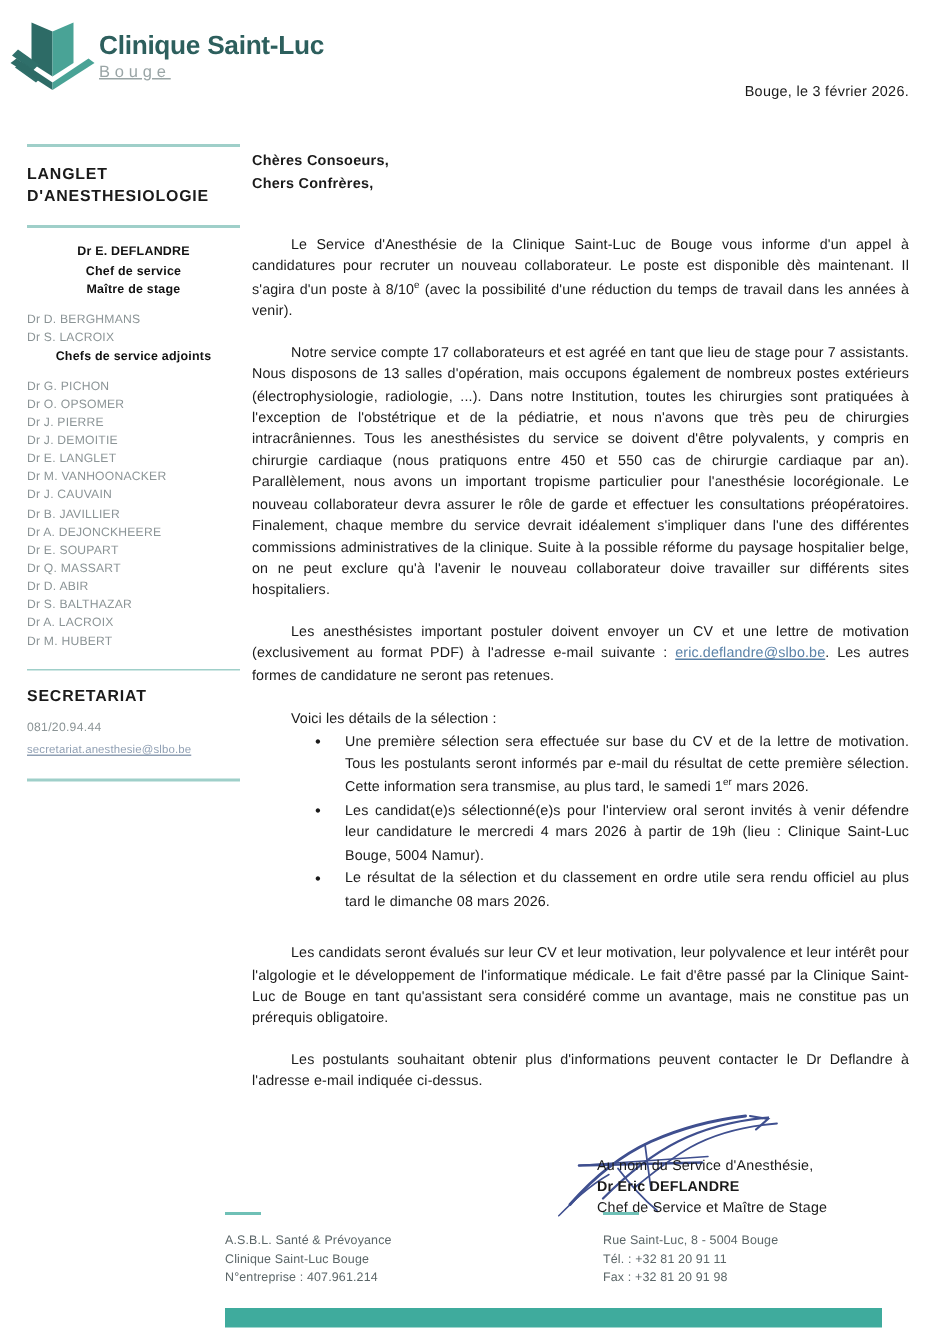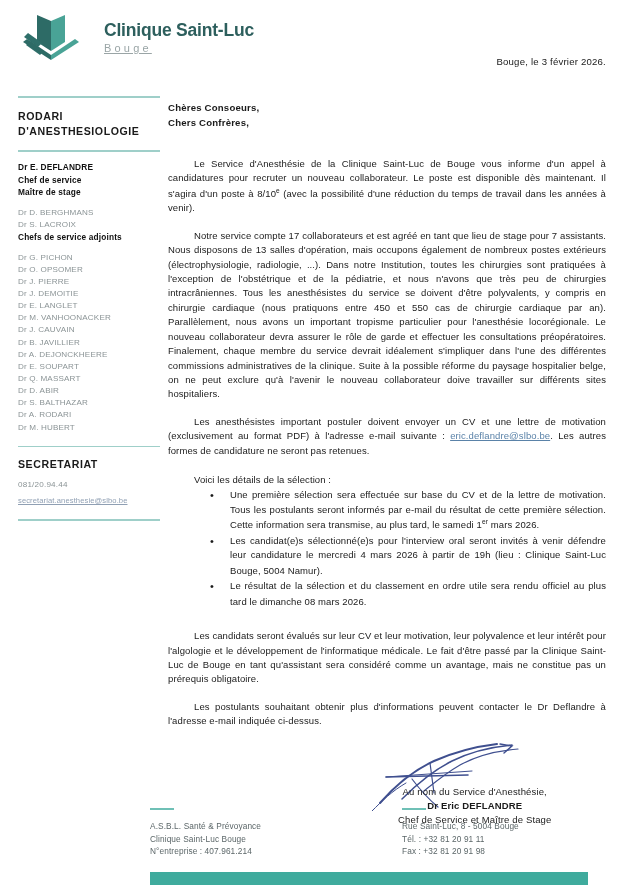--- a/index.html
+++ b/index.html
@@ -10,23 +10,23 @@
     background: #ffffff;
     font-family: "Liberation Sans", sans-serif;
     color: #1a1a1a;
     position: relative;
     overflow: hidden;
   }
 
   
   .header {
     position: absolute;
-    top: 6px; left: 20px;
+    top: 6px; left: 4px;
     width: 340px; height: 62px;
-    display: flex; align-items: center; gap: 22px;
+    display: flex; align-items: center; gap: 0;
   }
   .logo-mark { width: 62px; height: 52px; flex: 0 0 62px; }
   .logo-text { display: flex; flex-direction: column; justify-content: center; padding-top: 2px; }
   .logo-title {
     font-size: 17.5px; font-weight: bold; color: #2d5f5d;
     letter-spacing: -0.2px; line-height: 1.05;
   }
   .logo-sub {
     font-size: 11px; color: #9aa5a6; letter-spacing: 3.2px;
     line-height: 1.3; margin-top: 1px; text-decoration: underline;
@@ -40,21 +40,21 @@
   }
   .side-rule { height: 1.6px; background: #9fcfc9; margin: 0 0 0 0; }
   .side-rule.top { margin-bottom: 11px; }
   .side-title {
     font-size: 10.6px; font-weight: bold; color: #1a1a1a;
     letter-spacing: 0.55px; line-height: 1.45; margin-bottom: 11px;
   }
   .side-block { padding-top: 9px; }
   .side-bold {
     font-size: 8.3px; font-weight: bold; color: #111;
-    line-height: 1.52; letter-spacing: 0.15px;
+    line-height: 1.52; letter-spacing: 0.15px; text-align: center;
   }
   .side-name {
     font-size: 8.1px; color: #8b9496; line-height: 1.50;
     letter-spacing: 0.15px;
   }
   .side-gap { height: 8px; }
   .side-sec-title {
     font-size: 10.6px; font-weight: bold; color: #1a1a1a;
     letter-spacing: 0.55px; margin: 11px 0 10px 0;
   }
@@ -101,22 +101,22 @@
     font-size: 11px; color: #1a1a1a;
   }
   sup { font-size: 6.6px; vertical-align: super; }
 
   
   .sig-wrap {
     position: relative; height: 86px; margin-top: 18px;
   }
   .sig-svg { position: absolute; right: 54px; top: -6px; }
   .sig-block {
-    position: absolute; left: 230px; top: 38px;
-    font-size: 9.5px; line-height: 1.5; color: #1a1a1a; letter-spacing: .15px; text-align: center;
+    position: absolute; left: 230px; top: 24px;
+    font-size: 9.5px; line-height: 1.5; color: #1a1a1a; letter-spacing: .15px;
   }
   .sig-block .bold { font-weight: bold; }
 
   
   .footer {
     position: absolute; left: 150px; top: 808px; width: 440px;
   }
   .foot-cols { display: flex; gap: 82px; }
   .foot-col { width: 170px; }
   .foot-dash { width: 24px; height: 2.2px; background: #6fc0b6; margin-bottom: 10px; }
@@ -143,21 +143,21 @@
     </svg>
   </div>
   <div class="logo-text">
     <div class="logo-title">Clinique Saint-Luc</div>
     <div class="logo-sub">Bouge</div>
   </div>
 </div>
 
 <div class="sidebar">
   <div class="side-rule top"></div>
-  <div class="side-title" style="white-space:pre-line">RODARI
+  <div class="side-title" style="white-space:pre-line">LANGLET
 D'ANESTHESIOLOGIE</div>
   <div class="side-rule"></div>
 
   <div class="side-block">
     <div class="side-bold">Dr E. DEFLANDRE</div>
     <div class="side-bold">Chef de service</div>
     <div class="side-bold">Maître de stage</div>
   </div>
 
   <div class="side-gap"></div>
@@ -177,21 +177,21 @@
     <div class="side-name">Dr J. DEMOITIE</div>
     <div class="side-name">Dr E. LANGLET</div>
     <div class="side-name">Dr M. VANHOONACKER</div>
     <div class="side-name">Dr J. CAUVAIN</div>
     <div class="side-name">Dr B. JAVILLIER</div>
     <div class="side-name">Dr A. DEJONCKHEERE</div>
     <div class="side-name">Dr E. SOUPART</div>
     <div class="side-name">Dr Q. MASSART</div>
     <div class="side-name">Dr D. ABIR</div>
     <div class="side-name">Dr S. BALTHAZAR</div>
-    <div class="side-name">Dr A. RODARI</div>
+    <div class="side-name">Dr A. LACROIX</div>
     <div class="side-name">Dr M. HUBERT</div>
   </div>
 
   <div class="side-rule bottom"></div>
 
   <div class="side-sec-title">SECRETARIAT</div>
   <div class="side-phone">081/20.94.44</div>
   <a class="side-mail" href="#">secretariat.anesthesie@slbo.be</a>
   <div class="side-rule bottom"></div>
 </div>

